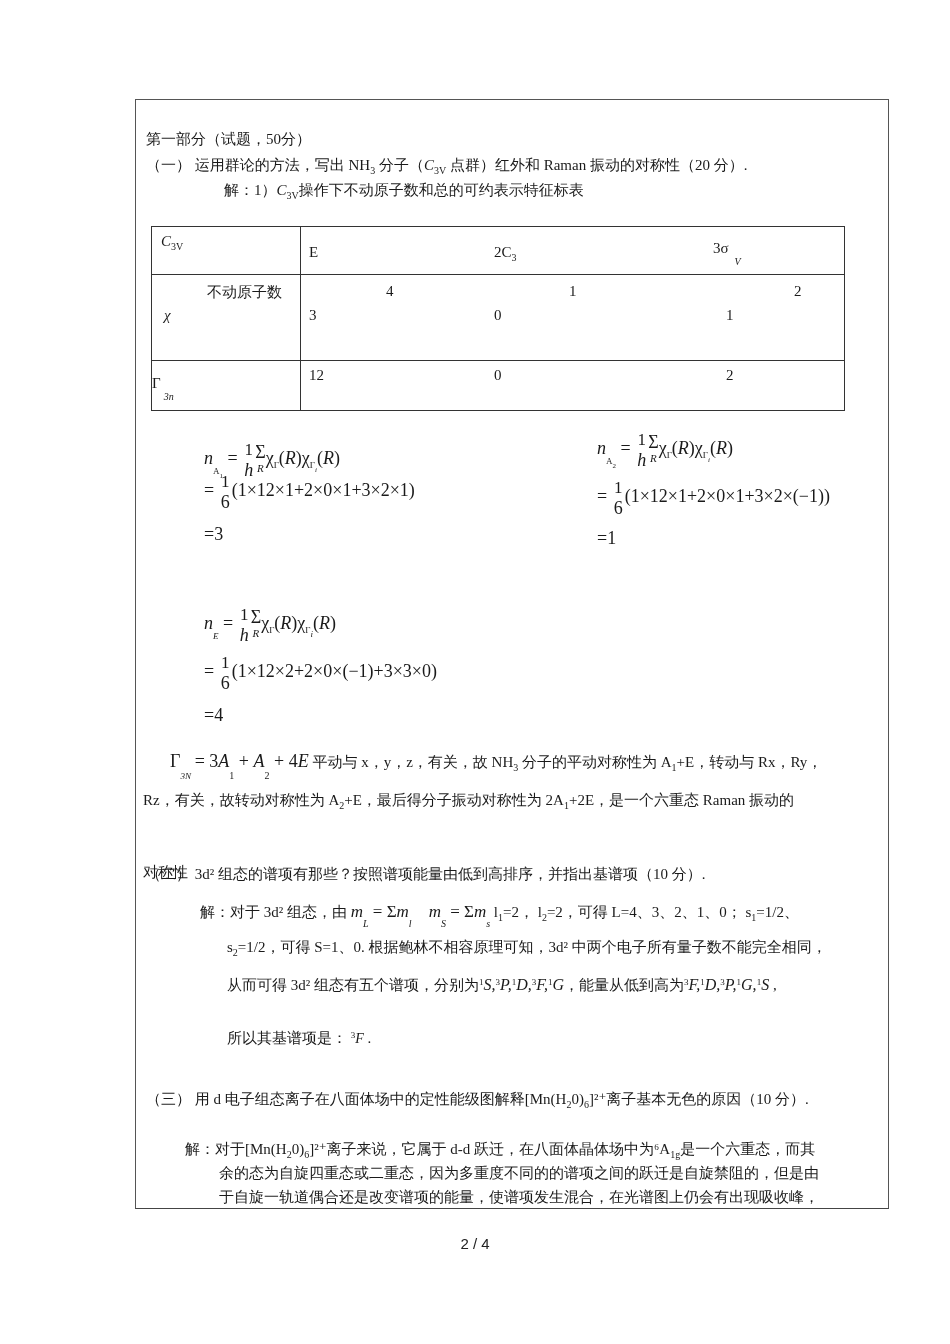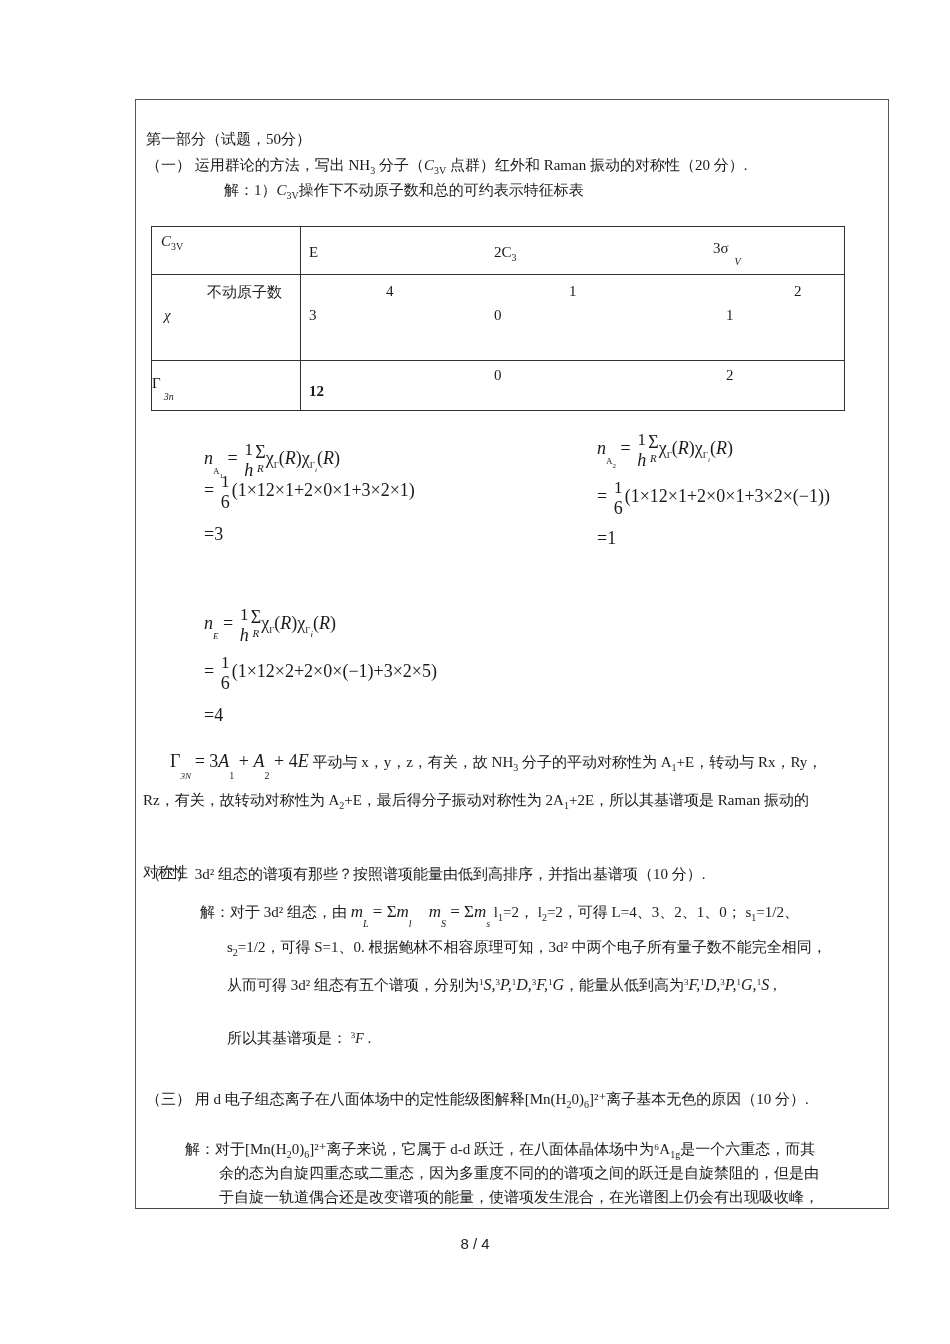--- a/index.html
+++ b/index.html
@@ -70,21 +70,21 @@
       <span class="cell" style="left:8px;top:32px;">3</span>
       <span class="cell" style="left:193px;top:32px;">0</span>
       <span class="cell" style="left:425px;top:32px;">1</span>
     </td>
   </tr>
   <tr style="height:50px;">
     <td>
       <span class="cell" style="left:0;top:14px;"><span>Γ</span><sub class="it" style="vertical-align:-12px;margin-left:3px;">3n</sub></span>
     </td>
     <td>
-      <span class="cell" style="left:8px;top:22px;font-weight:bold;">12</span>
+      <span class="cell" style="left:8px;top:6px;">12</span>
       <span class="cell" style="left:193px;top:6px;">0</span>
       <span class="cell" style="left:425px;top:6px;">2</span>
     </td>
   </tr>
 </tbody>
   </table>
 
 <div class="formula" style="left:204px;top:424px;">
   <div class="fl" style="left:0;top:16px;">
     <span class="it">n</span><sub style="font-size:9px;vertical-align:-10px;">A<sub style="font-size:7px;">1</sub></sub>
@@ -101,30 +101,30 @@
   </div>
   <div class="fl" style="left:0;top:48px;">= <span class="frac n"><span class="num">1</span><span class="den">6</span></span><span>(1×12×1+2×0×1+3×2×(−1))</span></div>
   <div class="fl" style="left:0;top:98px;">=1</div>
 </div>
 
 <div class="formula" style="left:204px;top:605px;">
   <div class="fl" style="left:0;top:0;">
     <span class="it">n</span><sub class="it" style="font-size:9px;vertical-align:-10px;">E</sub>
     = <span class="frac"><span class="num">1</span><span class="den">h</span></span><span class="sigma"><span class="s">Σ</span><span class="r">R</span></span>χ<sub style="font-size:9px;">Γ</sub>(<span class="it">R</span>)χ<sub style="font-size:9px;margin-top:36px;">Γ<sub style="font-size:9px;" class="it">i</sub></sub>(<span class="it">R</span>)
   </div>
-  <div class="fl" style="left:0;top:48px;">= <span class="frac n"><span class="num">1</span><span class="den">6</span></span><span>(1×12×2+2×0×(−1)+3×2×5)</span></div>
+  <div class="fl" style="left:0;top:48px;">= <span class="frac n"><span class="num">1</span><span class="den">6</span></span><span>(1×12×2+2×0×(−1)+3×3×0)</span></div>
   <div class="fl" style="left:0;top:100px;">=4</div>
 </div>
 
 <div class="abs" style="left:170px;top:752px;">
   <span style="font-size:18px;">Γ</span><sub class="it" style="font-size:9px;vertical-align:-12px;">3N</sub>
   <span class="it" style="font-size:18px;font-style:normal;">= 3<i>A</i><sub style="font-size:10px;vertical-align:-12px;">1</sub> + <i>A</i><sub style="font-size:10px;vertical-align:-12px;">2</sub> + 4<i>E</i></span><span> 平动与 x，y，z，有关，故 NH</span><sub>3</sub><span> 分子的平动对称性为 A</span><sub>1</sub><span>+E，转动与 Rx，Ry，</span>
 </div>
 <div class="abs" style="left:143px;top:791px;">
-  <span>Rz，有关，故转动对称性为 A</span><sub>2</sub><span>+E，最后得分子振动对称性为 2A</span><sub>1</sub><span>+2E，所以其基谱项是 Raman 振动的</span>
+  <span>Rz，有关，故转动对称性为 A</span><sub>2</sub><span>+E，最后得分子振动对称性为 2A</span><sub>1</sub><span>+2E，是一个六重态 Raman 振动的</span>
 </div>
 <div class="abs" style="left:143px;top:815px;margin-top:48px;">对称性</div>
 
 <div class="abs" style="left:146px;top:865px;">
   <span>（二）</span>
   <span>3d² 组态的谱项有那些？按照谱项能量由低到高排序，并指出基谱项（10 分）.</span>
 </div>
 
 <div class="abs" style="left:200px;top:903px;font-family:Liberation Serif, serif;">
   <span>解：对于 3d² 组态，由</span>
@@ -145,13 +145,13 @@
 <div class="abs" style="left:146px;top:1090px;">
   <span>（三）</span>
   <span>用 d 电子组态离子在八面体场中的定性能级图解释[Mn(H</span><sub>2</sub><span>0)</span><sub>6</sub><span>]²⁺离子基本无色的原因（10 分）.</span>
 </div>
 <div class="abs" style="left:185px;top:1140px;">
   <span>解：对于[Mn(H</span><sub>2</sub><span>0)</span><sub>6</sub><span>]²⁺离子来说，它属于 d-d 跃迁，在八面体晶体场中为</span><span>⁶A</span><sub>1g</sub><span>是一个六重态，而其</span>
 </div>
 <div class="abs" style="left:219px;top:1164px;">余的态为自旋四重态或二重态，因为多重度不同的的谱项之间的跃迁是自旋禁阻的，但是由</div>
 <div class="abs" style="left:219px;top:1188px;">于自旋一轨道偶合还是改变谱项的能量，使谱项发生混合，在光谱图上仍会有出现吸收峰，</div>
 
-<div class="page-num">8 / 4</div>
+<div class="page-num">2 / 4</div>
 
 </body></html>

